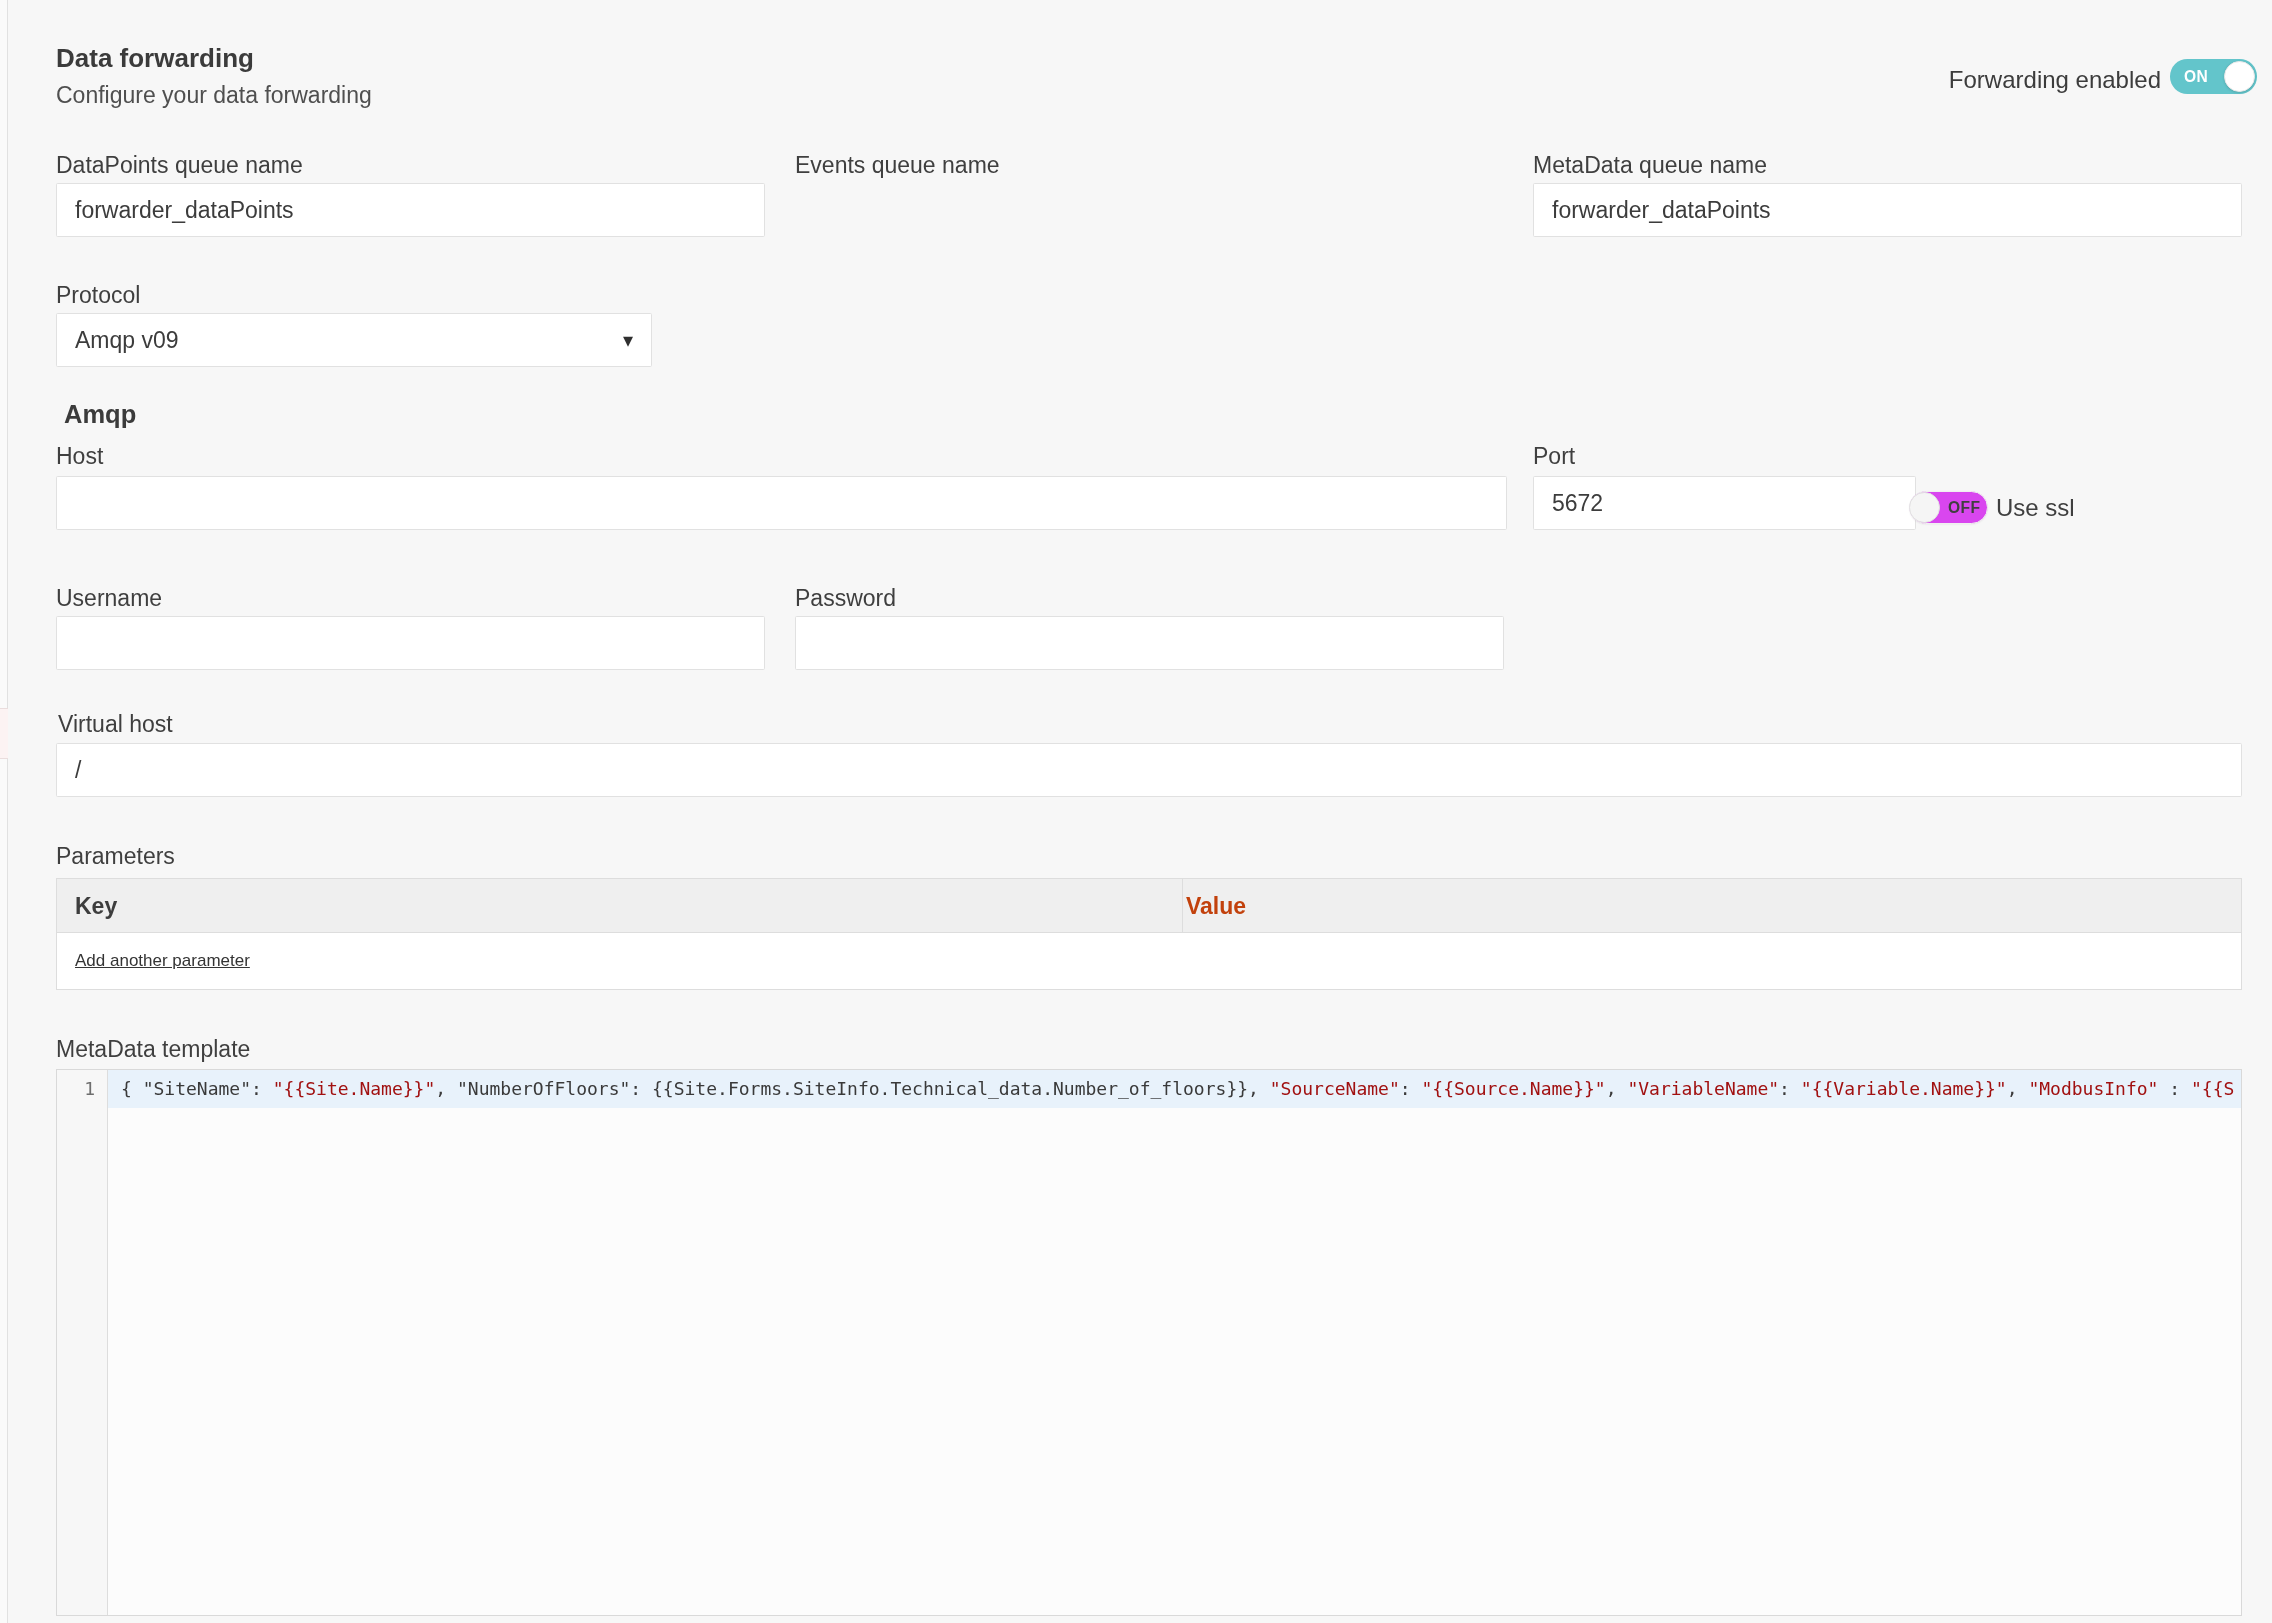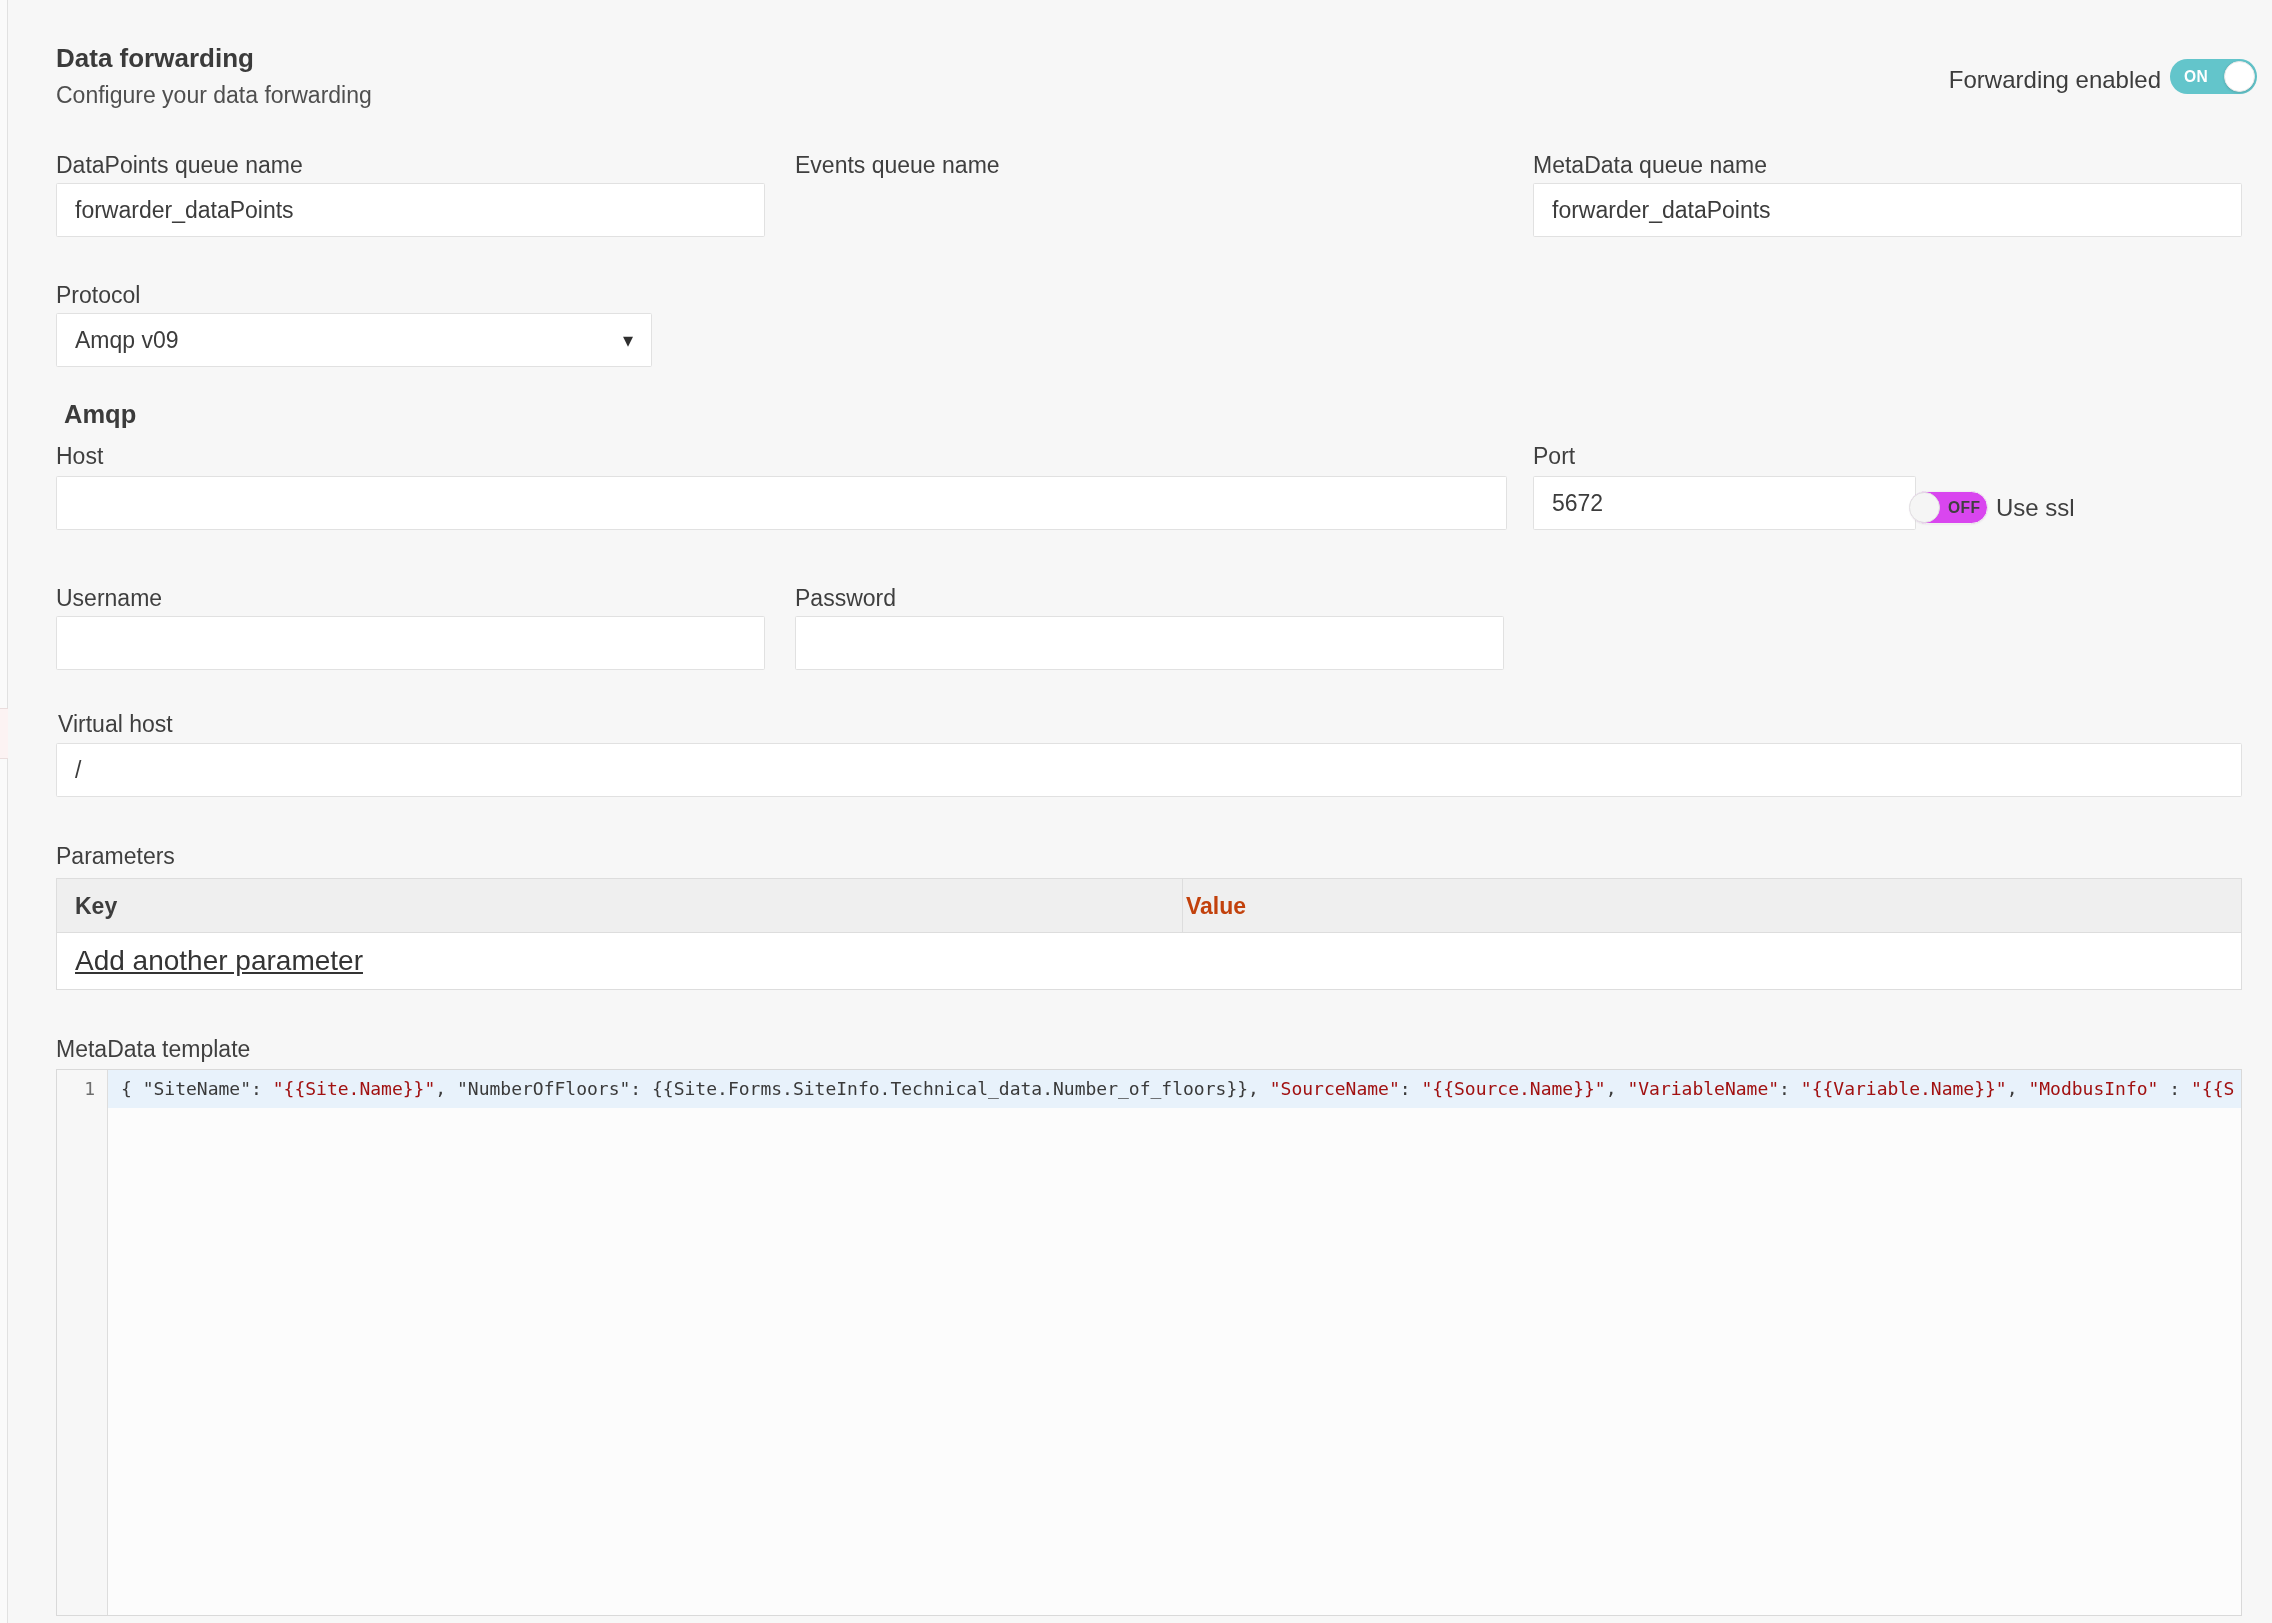--- a/index.html
+++ b/index.html
@@ -122,21 +122,21 @@
   .params-head .col-key {
     width: 1101px; line-height: 54px; padding-left: 18px;
     font-size: 23px; font-weight: 700; color: #3d3d3d;
   }
   .params-head .col-value {
     flex: 1; line-height: 54px; padding-left: 3px; border-left: 0.8px solid #ddd;
     font-size: 23px; font-weight: 700; color: #c2410c;
   }
   .params-body { height: 56px; background: #fff; display: flex; align-items: center; }
   .add-param-link {
-    margin-left: 18px; font-size: 28px; color: #343434;
+    margin-left: 18px; font-size: 17px; color: #343434;
     text-decoration: underline; cursor: pointer;
   }
 
   .lbl-template { left: 56px; top: 1036px; }
   .code-editor {
     position: absolute; left: 56px; top: 1069px; width: 2186px; height: 547px;
     background: #fcfcfc; border: 0.8px solid #d9d9d9; cursor: text;
   }
   .code-gutter {
     position: absolute; left: 0; top: 0; bottom: 0; width: 51px;

